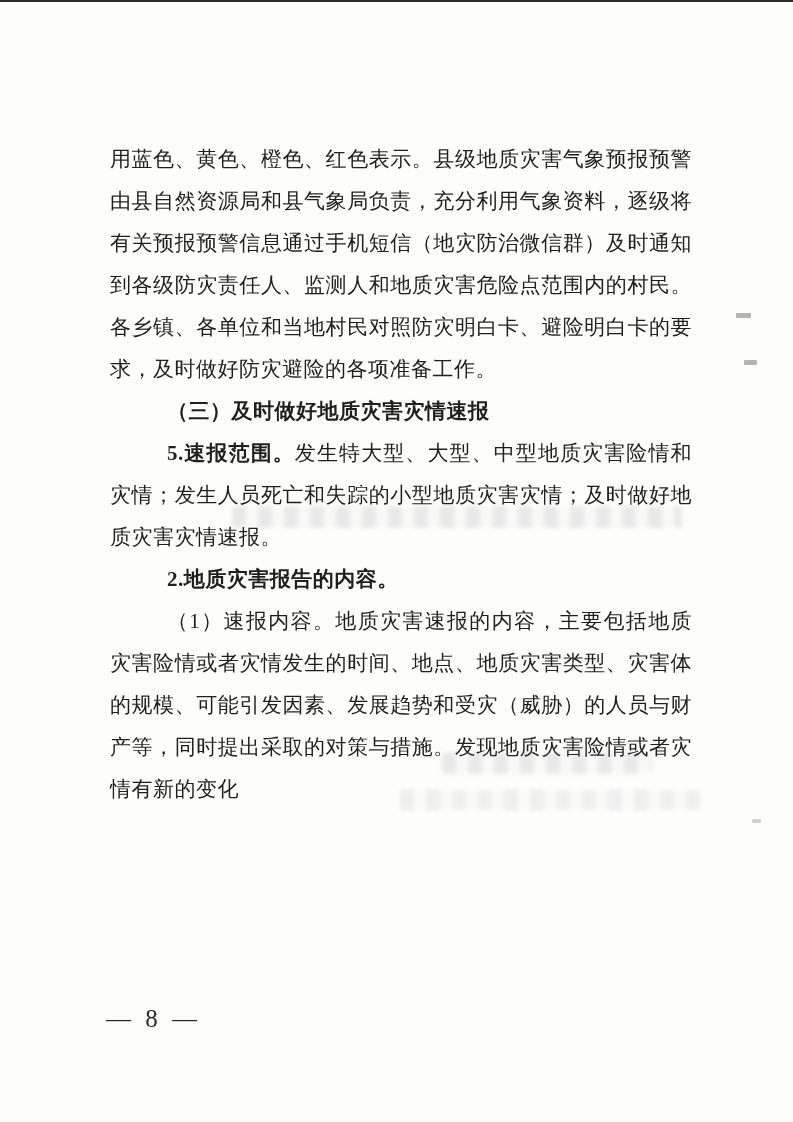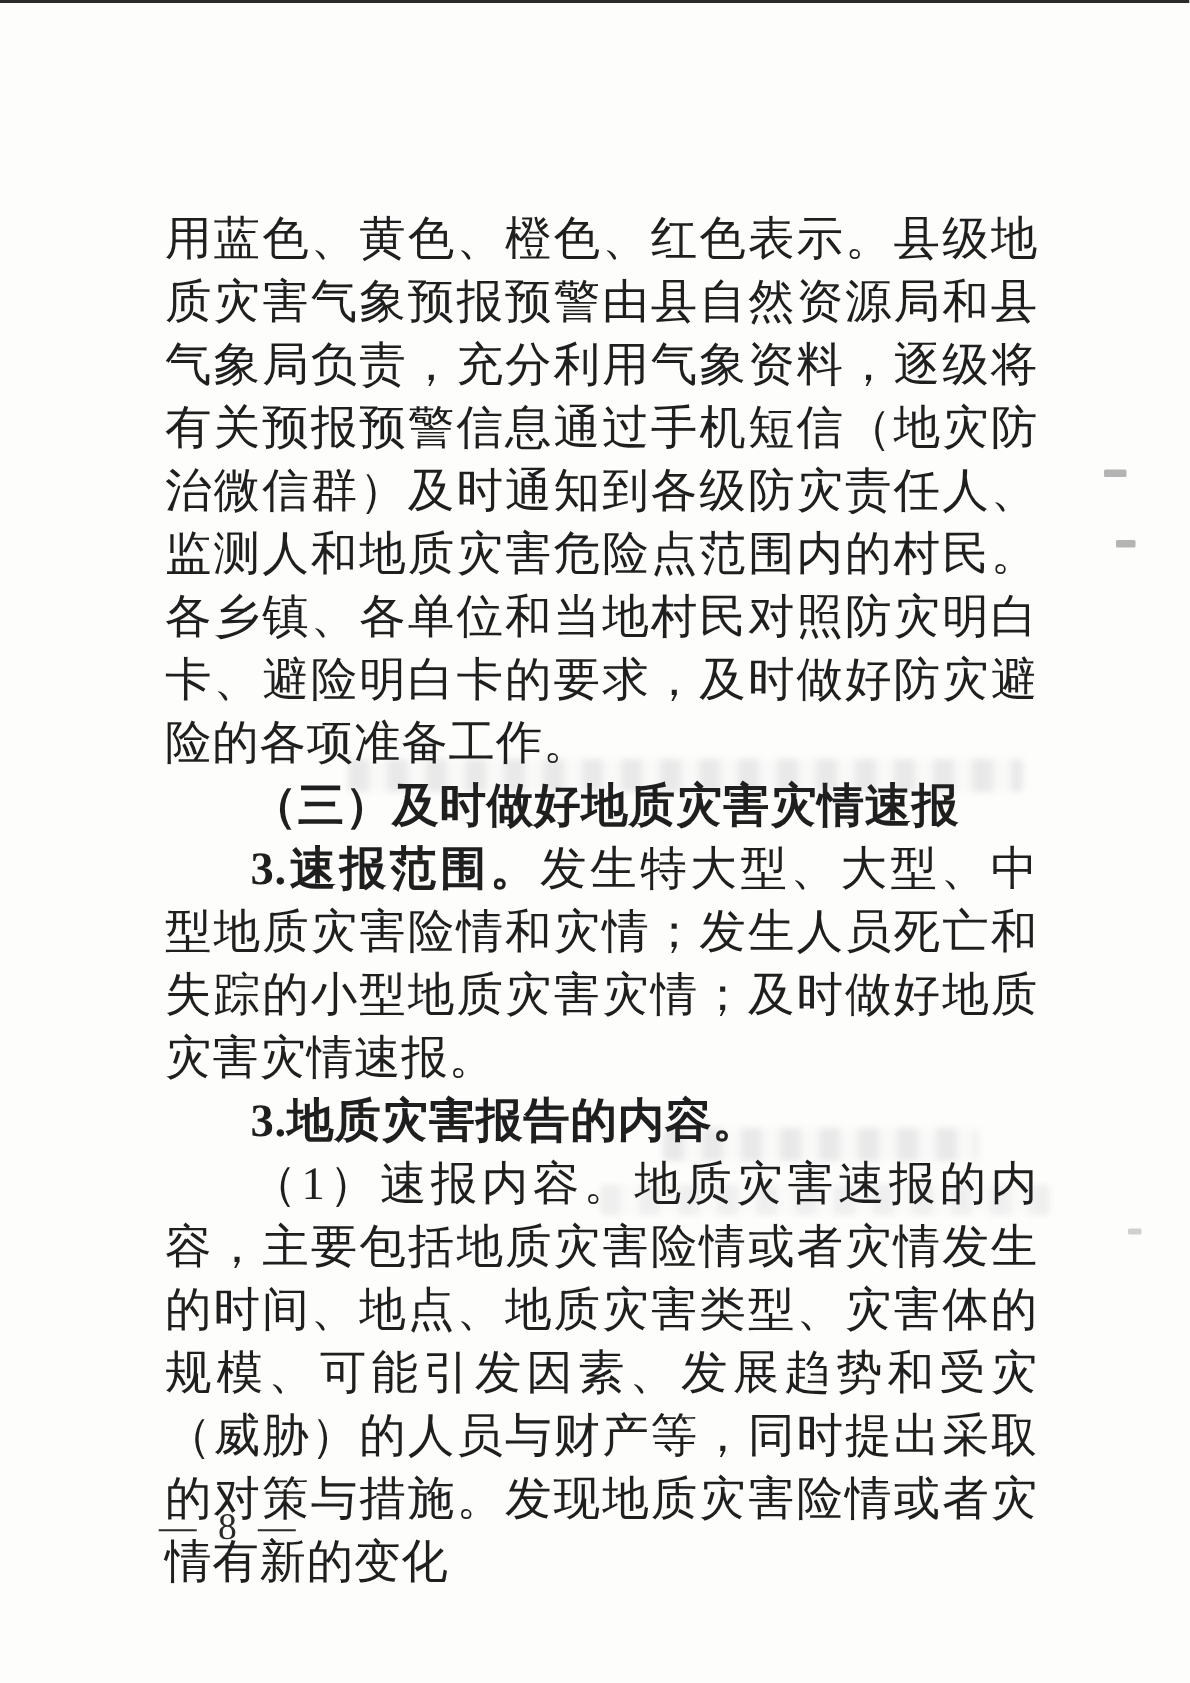--- a/index.html
+++ b/index.html
@@ -23,21 +23,21 @@
     opacity: 0.9;
   }
   .content {
     position: absolute;
     left: 110px;
     top: 138px;
     width: 582px;
   }
   .para {
     margin: 0;
-    font-size: 31px;
+    font-size: 21px;
     line-height: 42px;
     text-align: justify;
     letter-spacing: 0.5px;
   }
   .para .lead { font-weight: bold; margin-top: 24px; }
   .para .body-text { font-weight: normal; }
   .indent { text-indent: 57px; }
   .page-number {
     position: absolute;
     left: 106px;
@@ -73,24 +73,24 @@
 <body>
 
 <div class="scan-top-line"></div>
 
 <div class="content">
 
   <p class="para"><span class="lead"></span><span class="body-text">用蓝色、黄色、橙色、红色表示。县级地质灾害气象预报预警由县自然资源局和县气象局负责，充分利用气象资料，逐级将有关预报预警信息通过手机短信（地灾防治微信群）及时通知到各级防灾责任人、监测人和地质灾害危险点范围内的村民。各乡镇、各单位和当地村民对照防灾明白卡、避险明白卡的要求，及时做好防灾避险的各项准备工作。</span></p>
 
   <p class="para indent"><span class="lead">（三）及时做好地质灾害灾情速报</span><span class="body-text"></span></p>
 
-  <p class="para indent"><span class="lead">3.速报范围。</span><span class="body-text">发生特大型、大型、中型地质灾害险情和灾情；发生人员死亡和失踪的小型地质灾害灾情；及时做好地质灾害灾情速报。</span></p>
+  <p class="para indent"><span class="lead">5.速报范围。</span><span class="body-text">发生特大型、大型、中型地质灾害险情和灾情；发生人员死亡和失踪的小型地质灾害灾情；及时做好地质灾害灾情速报。</span></p>
 
 
-  <p class="para indent"><span class="lead">3.地质灾害报告的内容。</span><span class="body-text"></span></p>
+  <p class="para indent"><span class="lead">2.地质灾害报告的内容。</span><span class="body-text"></span></p>
 
   <p class="para indent"><span class="lead"></span><span class="body-text">（1）速报内容。地质灾害速报的内容，主要包括地质灾害险情或者灾情发生的时间、地点、地质灾害类型、灾害体的规模、可能引发因素、发展趋势和受灾（威胁）的人员与财产等，同时提出采取的对策与措施。发现地质灾害险情或者灾情有新的变化</span></p>
 
 </div>
 
 <div class="page-number">— 8 —</div>
 
 <div class="smudge smudge-1"></div>
 <div class="smudge smudge-2"></div>
 <div class="smudge smudge-3"></div>

